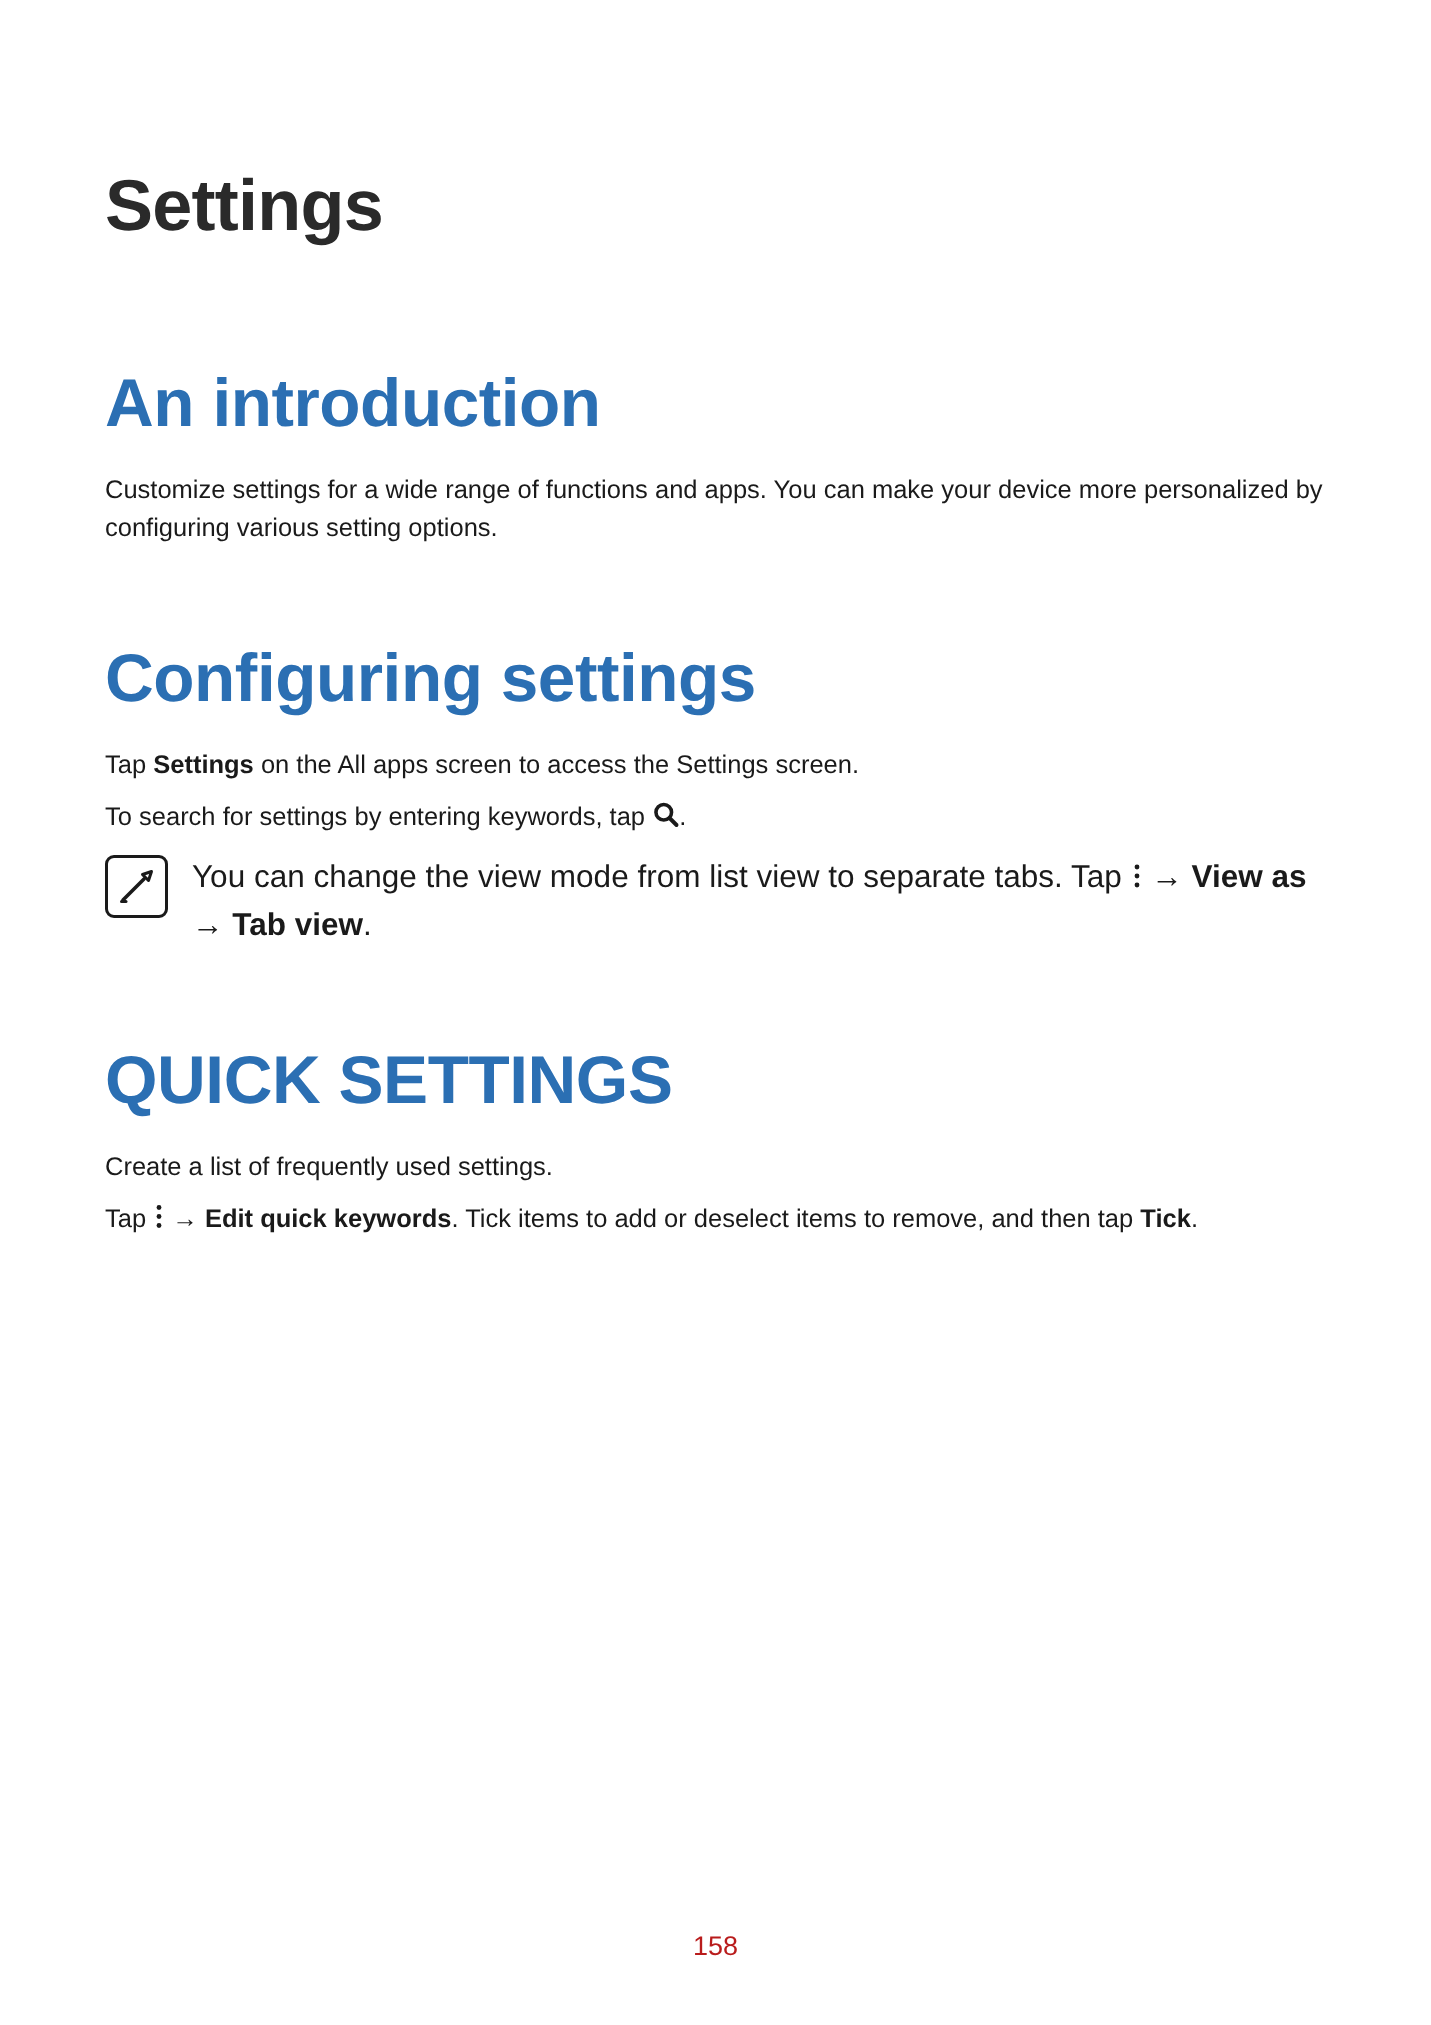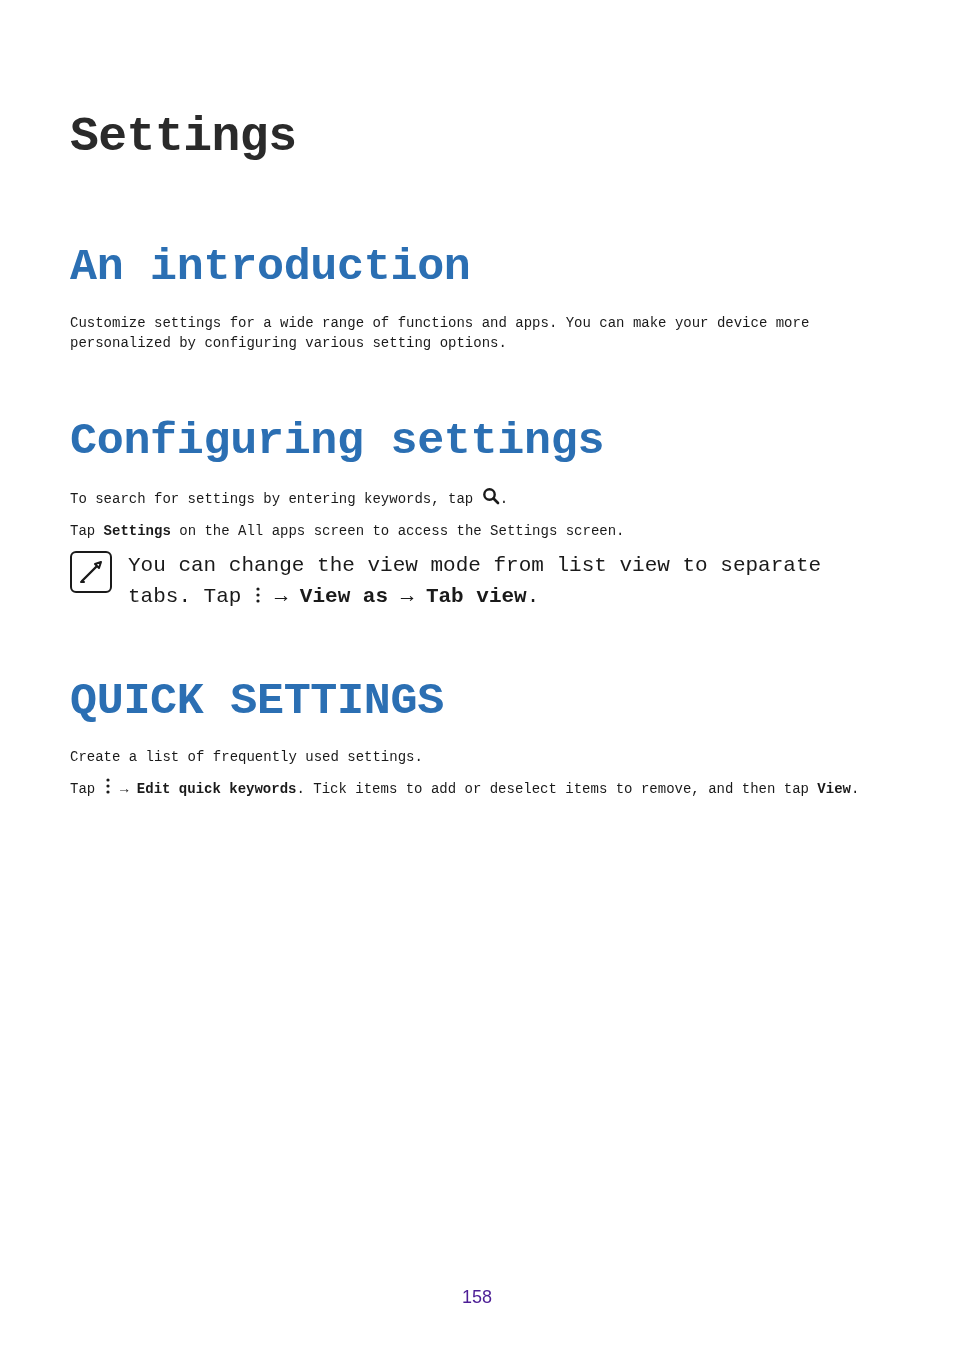--- a/index.html
+++ b/index.html
@@ -6,38 +6,37 @@
   body {
     width: 954px;
     height: 1350px;
     background: #fff;
     font-family: "Segoe UI", "Helvetica Neue", Arial, sans-serif;
     color: #1a1a1a;
     position: relative;
   }
   .page {
     padding: 110px 70px 0 70px;
-    font-family: Liberation Mono, monospace;
   }
   .h1 {
     font-size: 48px;
     font-weight: 700;
     color: #2a2a2a;
     margin-bottom: 78px;
     letter-spacing: -0.5px;
   }
   .h2 {
     font-size: 45px;
     font-weight: 700;
     color: #2b6fb3;
     margin-bottom: 20px;
     letter-spacing: -0.3px;
   }
   .para {
-    font-size: 14px;
+    font-size: 17px;
     line-height: 1.45;
     color: #1a1a1a;
     margin-bottom: 10px;
   }
   .section-gap { margin-top: 62px; }
   .bold { font-weight: 700; }
   .inline-icon {
     display: inline-block;
     vertical-align: -2px;
   }
@@ -58,45 +57,45 @@
   .note-text {
     font-size: 21px;
     line-height: 1.45;
   }
   .page-num {
     position: absolute;
     bottom: 42px;
     left: 0; right: 0;
     text-align: center;
     font-size: 18px;
-    color: #4c1d95;
+    color: #b91c1c;
   }
 </style>
 </head>
 <body>
 
 <div class="page">
 
   <h1 class="h1">Settings</h1>
 
   <h2 class="h2">An introduction</h2>
   <p class="para">Customize settings for a wide range of functions and apps. You can make your device more personalized by configuring various setting options.</p>
 
   <div class="section-gap"></div>
   <h2 class="h2">Configuring settings</h2>
 
   <p class="para">
+    <span>Tap </span><span class="bold">Settings</span><span> on the All apps screen to access the Settings screen.</span>
+  </p>
+
+  <p class="para">
     <span>To search for settings by entering keywords, tap </span><span class="inline-icon"><svg width="18" height="18" viewBox="0 0 18 18">
           <circle cx="7.5" cy="7.5" r="5.2" fill="none" stroke="#1a1a1a" stroke-width="2.4"></circle>
           <line x1="11.5" y1="11.5" x2="16" y2="16" stroke="#1a1a1a" stroke-width="2.6" stroke-linecap="round"></line>
         </svg></span><span>.</span>
-  </p>
-
-  <p class="para">
-    <span>Tap </span><span class="bold">Settings</span><span> on the All apps screen to access the Settings screen.</span>
   </p>
 
   <div class="note-row">
     <div class="note-icon-box">
       <svg width="26" height="26" viewBox="0 0 26 26">
         <line x1="4" y1="22" x2="18" y2="8" stroke="#1a1a1a" stroke-width="2.4" stroke-linecap="round"></line>
         <polygon points="17,5 21,9 23,3" fill="none" stroke="#1a1a1a" stroke-width="2" stroke-linejoin="round"></polygon>
         <line x1="3" y1="23" x2="6" y2="23" stroke="#1a1a1a" stroke-width="2" stroke-linecap="round"></line>
       </svg>
     </div>
@@ -112,18 +111,18 @@
   <div class="section-gap"></div>
   <h2 class="h2">QUICK SETTINGS</h2>
 
   <p class="para">Create a list of frequently used settings.</p>
 
   <p class="para">
     <span>Tap </span><span class="inline-icon"><svg width="8" height="18" viewBox="0 0 8 18">
           <circle cx="4" cy="3" r="1.6" fill="#1a1a1a"></circle>
           <circle cx="4" cy="9" r="1.6" fill="#1a1a1a"></circle>
           <circle cx="4" cy="15" r="1.6" fill="#1a1a1a"></circle>
-        </svg></span><span> → </span><span class="bold">Edit quick keywords</span><span>. Tick items to add or deselect items to remove, and then tap </span><span class="bold">View</span><span>.</span>
+        </svg></span><span> → </span><span class="bold">Edit quick keywords</span><span>. Tick items to add or deselect items to remove, and then tap </span><span class="bold">Tick</span><span>.</span>
   </p>
 
 </div>
 
 <div class="page-num">158</div>
 
 </body></html>

